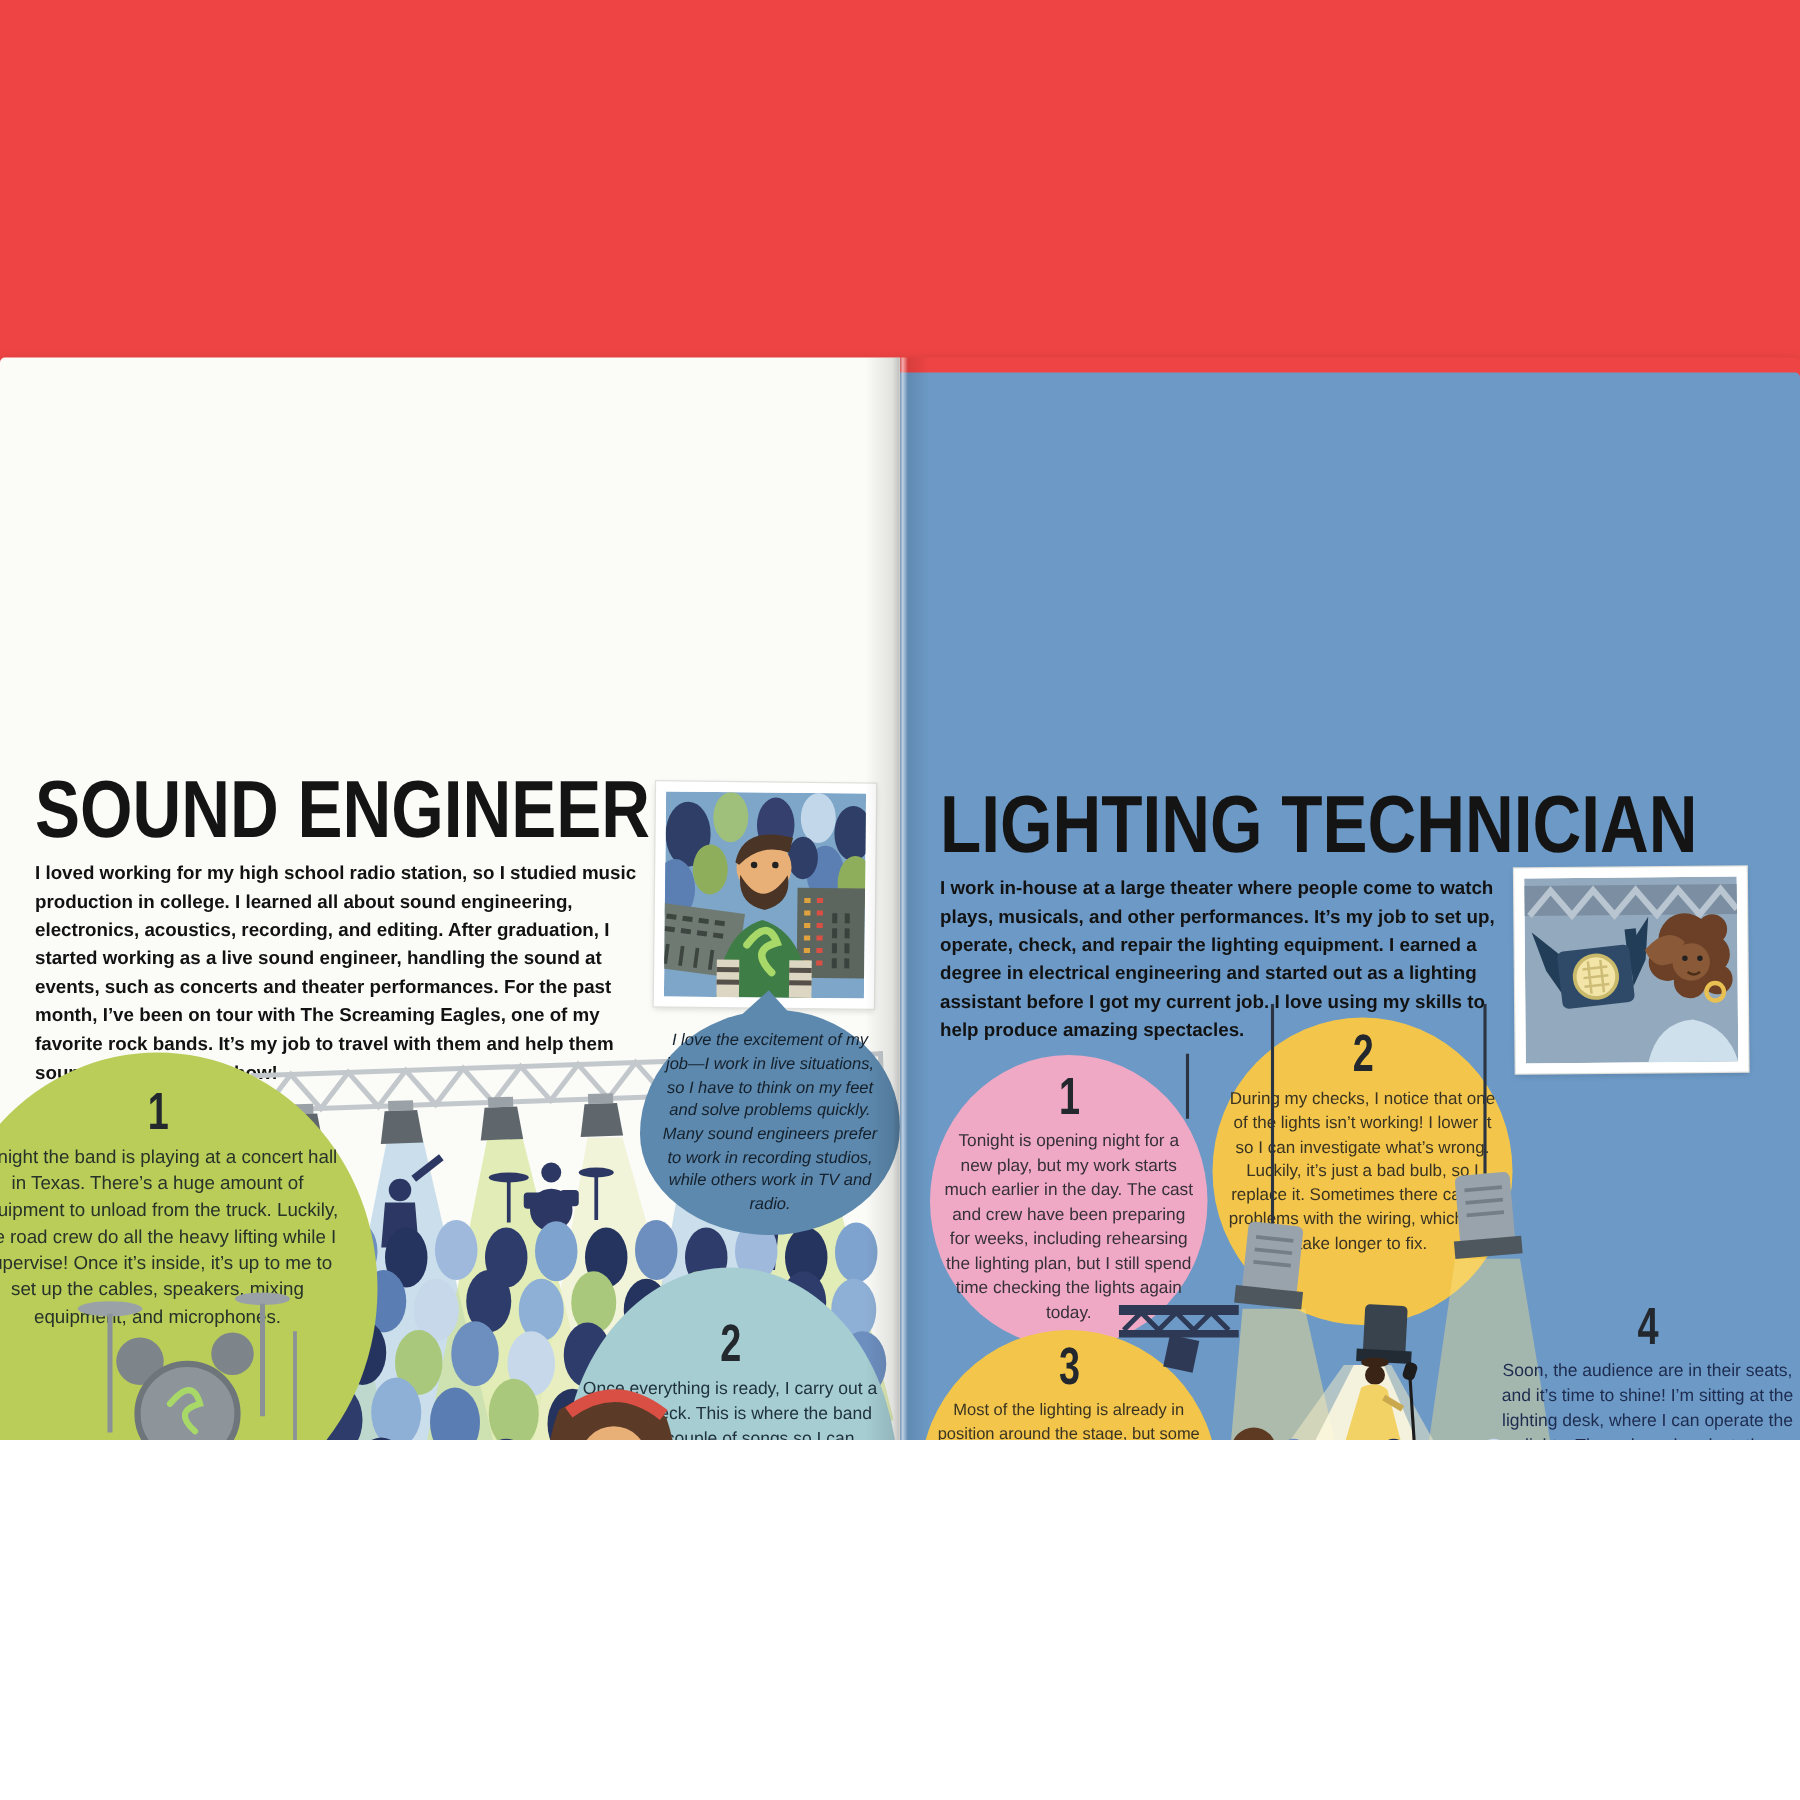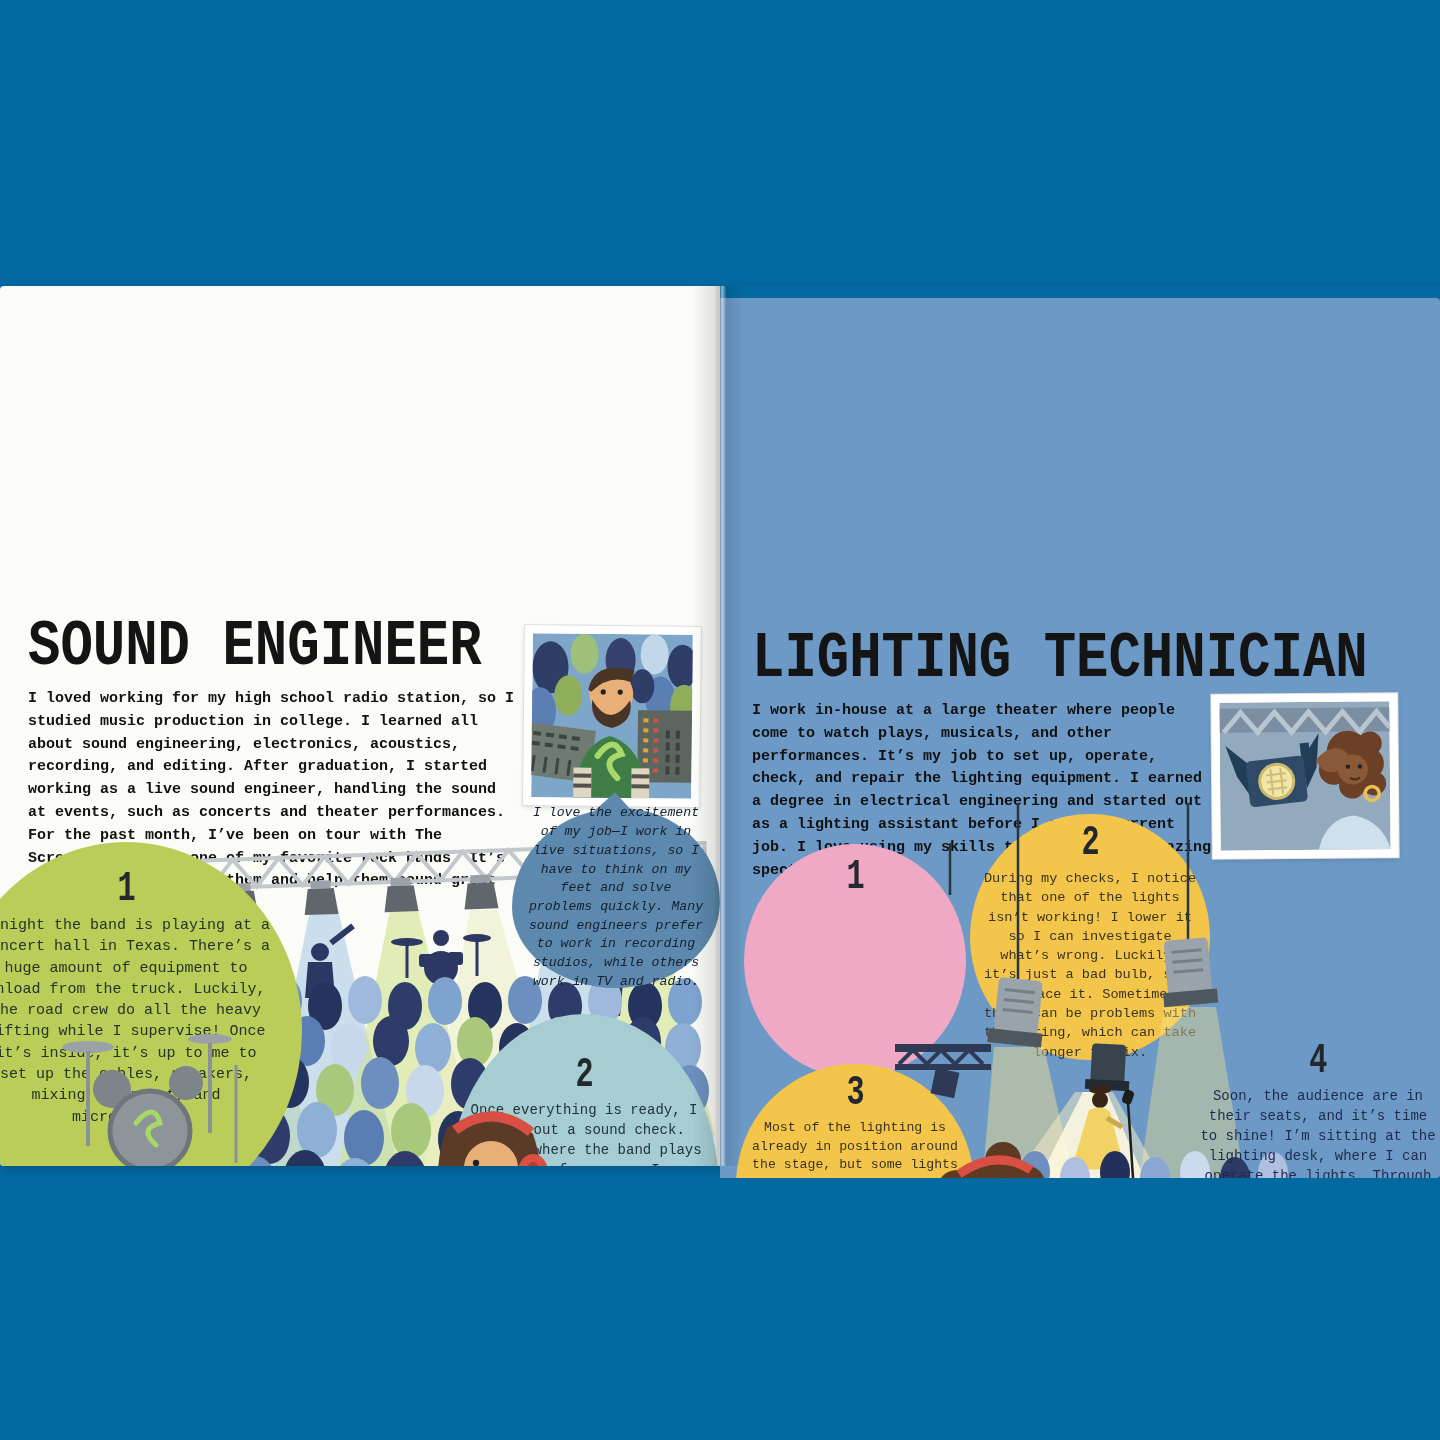--- a/index.html
+++ b/index.html
@@ -1,17 +1,17 @@
 <!DOCTYPE html>
 <html><head>
 <meta charset="utf-8">
 <style>
   html,body{margin:0;padding:0;background:#ffffff;}
-  .canvas{position:relative;width:1440px;height:1440px;background:#0369a1;overflow:hidden;
-          font-family:Liberation Mono, monospace;color:#1a1a1a;}
+  .canvas{position:relative;width:1440px;height:1152px;background:#ef4444;overflow:hidden;
+          font-family:Liberation Sans, sans-serif;color:#1a1a1a;}
   .spread{position:absolute;left:0;top:286px;width:1440px;height:880px;box-shadow:0 3px 10px rgba(0,0,0,.18);border-radius:4px;}
   .page{position:absolute;top:0;height:880px;overflow:hidden;}
   .page-left{left:0;width:720px;background:#fbfbf8;border-radius:4px 0 0 4px;}
   .page-right{left:720px;width:720px;background:#6c99c6;border-radius:0 4px 4px 0;margin-top:12px;}
   .spine{position:absolute;left:692px;top:0;width:52px;height:880px;z-index:50;pointer-events:none;
          background:linear-gradient(90deg,rgba(0,0,0,0) 0%,rgba(0,0,0,.10) 42%,rgba(0,0,0,.22) 52%,rgba(255,255,255,.55) 58%,rgba(0,0,0,.10) 66%,rgba(0,0,0,0) 100%);}
   .page-title{position:absolute;font-weight:700;font-size:60px;letter-spacing:0;white-space:nowrap;
               transform:scaleX(.9) scaleY(1.08);transform-origin:left top;color:#141414;}
   .intro{position:absolute;font-weight:700;font-size:15px;line-height:1.52;color:#121212;}
   .circle{position:absolute;border-radius:50%;text-align:center;z-index:2;display:flex;flex-direction:column;align-items:center;}
@@ -333,20 +333,21 @@
           <path d="M130 76 q5,4 10,0" stroke="#4a2e18" stroke-width="2" fill="none"></path>
           <circle cx="152" cy="92" r="7" stroke="#e8c152" stroke-width="3.5" fill="none"></circle>
           <path d="M96 58 q18,-20 32,-6 l-8,16 q-16,8 -24,-10 Z" fill="#8a5a38"></path>
           <path d="M98 148 q8,-32 36,-34 q28,6 36,34 Z" fill="#cfe0ed"></path>
         </g>
       </svg>
     </div>
 
     <div class="circle c-r1" style="left:24px;">
       <div class="stepnum">1</div>
+      <div class="steptext">Tonight is opening night for a new play, but my work starts much earlier in the day. The cast and crew have been preparing for weeks, including rehearsing the lighting plan, but I still spend time checking the lights again today.</div>
     </div>
     <div class="circle c-r2" style="left:250px;">
       <div class="stepnum">2</div>
       <div class="steptext">During my checks, I notice that one of the lights isn’t working! I lower it so I can investigate what’s wrong. Luckily, it’s just a bad bulb, so I replace it. Sometimes there can be problems with the wiring, which can take longer to fix.</div>
     </div>
     <div class="circle c-r3" style="left:16px;">
       <div class="stepnum">3</div>
       <div class="steptext">Most of the lighting is already in position around the stage, but some lights will be brought on and off during scene changes, so I make sure to test those lights, too. Once I’m happy that everything is ready and working, I let the lighting director know, and then I take a break before the show begins.</div>
     </div>
     <div class="block4" style="left:478px;">

